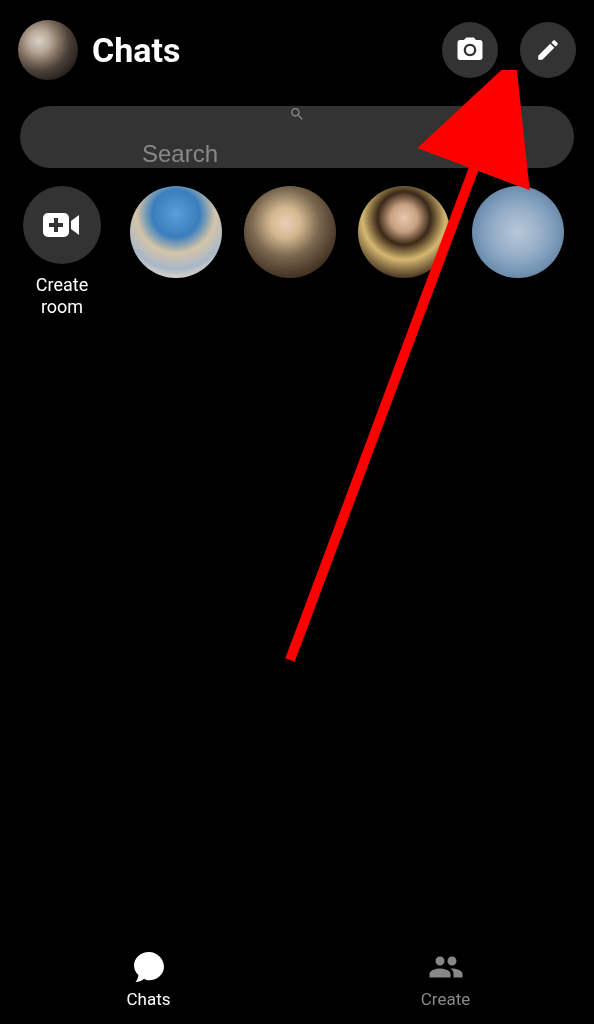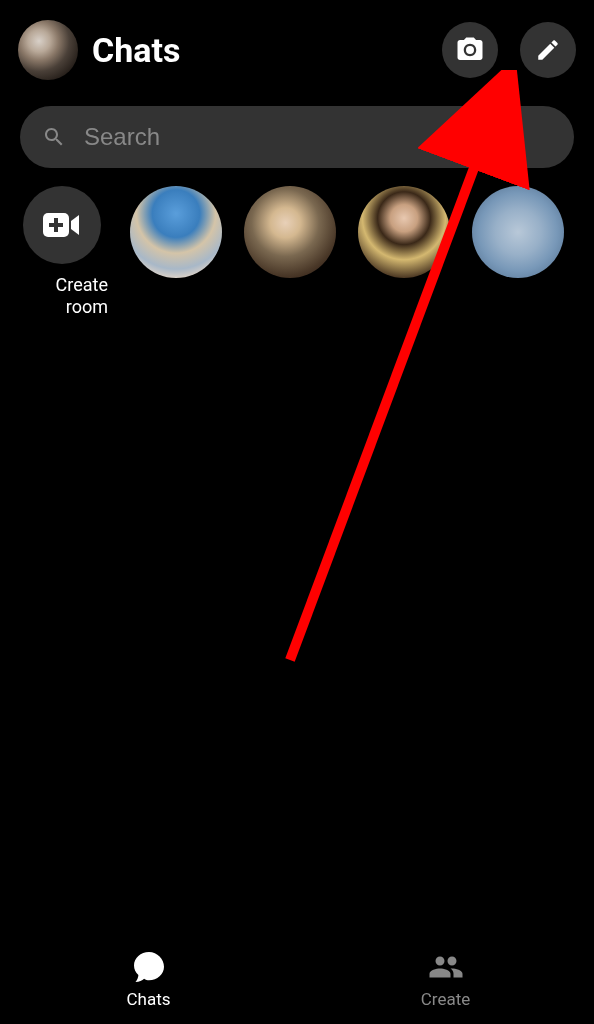--- a/index.html
+++ b/index.html
@@ -50,20 +50,21 @@
     }
     .search-bar {
       margin: 8px 20px 18px 20px;
       height: 62px;
       background: #333333;
       border-radius: 31px;
       display: flex;
       align-items: center;
       padding: 0 22px;
       gap: 18px;
+      flex-direction: column;
     }
     .search-input {
       background: transparent;
       border: none;
       outline: none;
       color: #fff;
       font-size: 24px;
       flex: 1;
     }
     .search-input::placeholder {
@@ -87,21 +88,21 @@
       height: 78px;
       border-radius: 50%;
       background: #333333;
       display: flex;
       align-items: center;
       justify-content: center;
       margin-bottom: 10px;
     }
     .create-room-label {
       font-size: 18px;
-      text-align: right;
+      text-align: center;
       color: #fff;
       line-height: 1.2;
     }
     .story-bubble {
       width: 92px;
       height: 92px;
       border-radius: 50%;
       flex-shrink: 0;
     }
     .story-1 { background: radial-gradient(circle at 50% 30%, #5a9edb 0%, #3a7ebd 30%, #d4c4a8 50%, #a8b8c8 70%, #e8d8c8 85%); }

